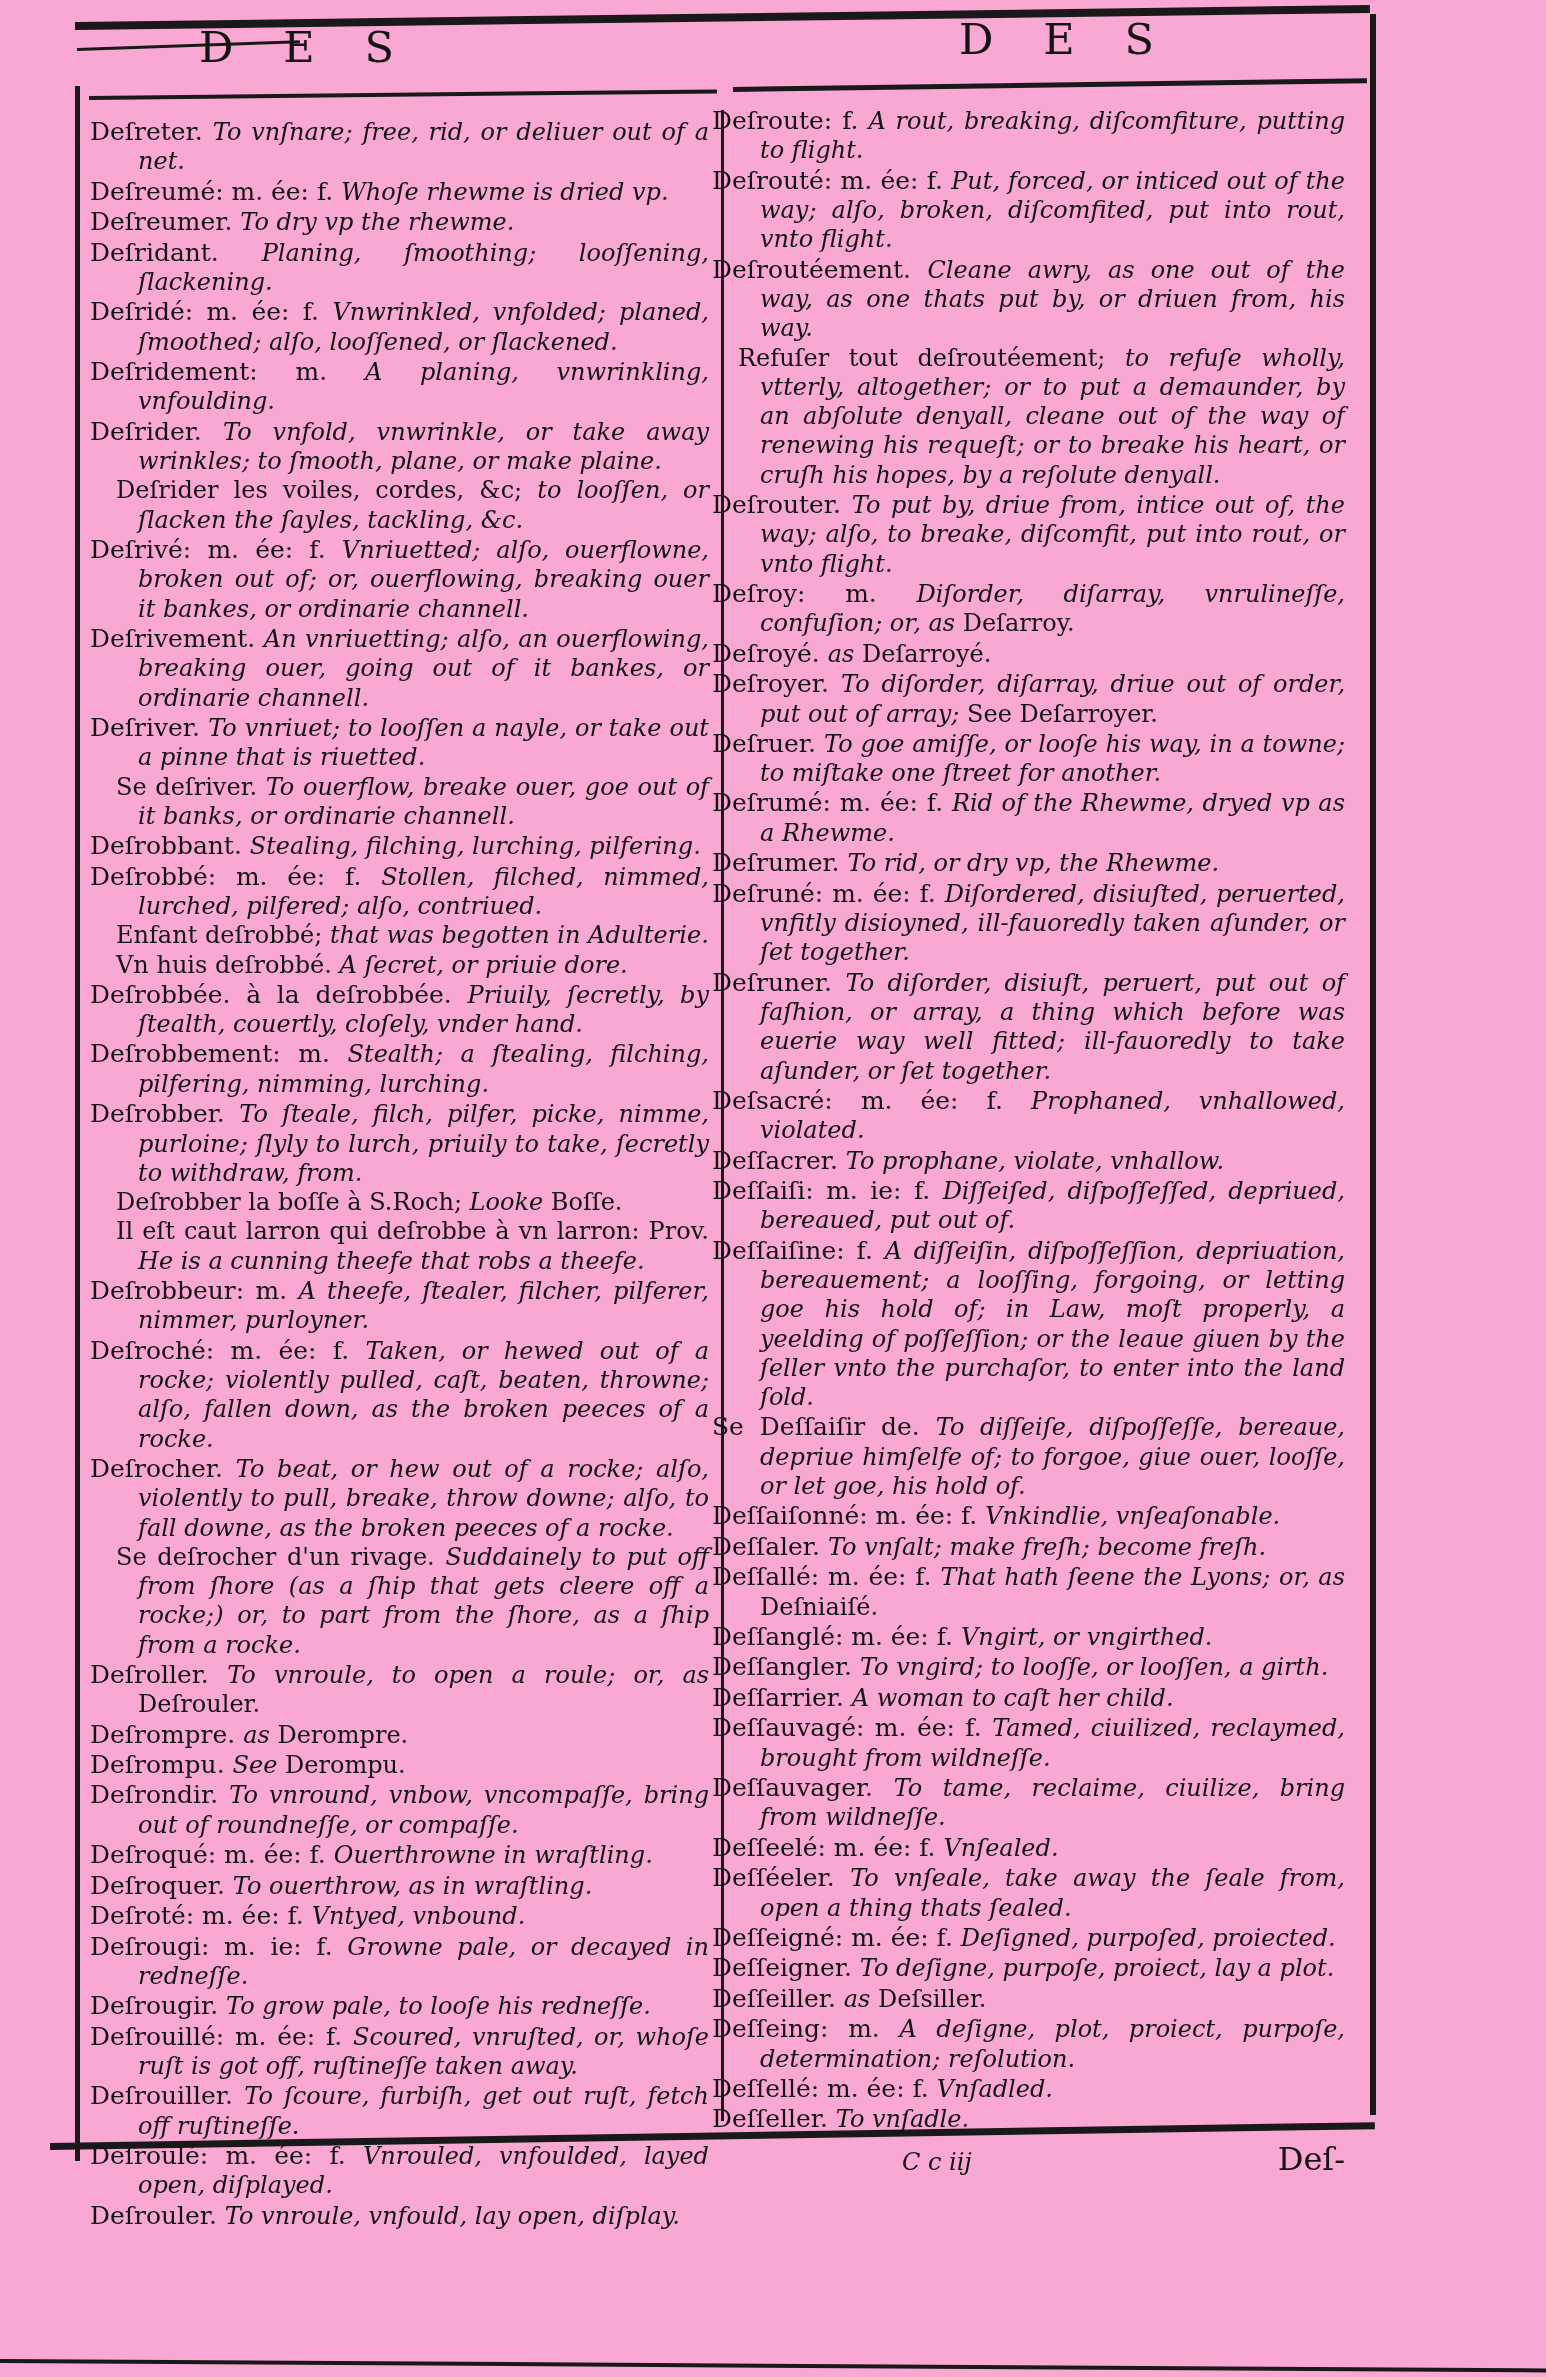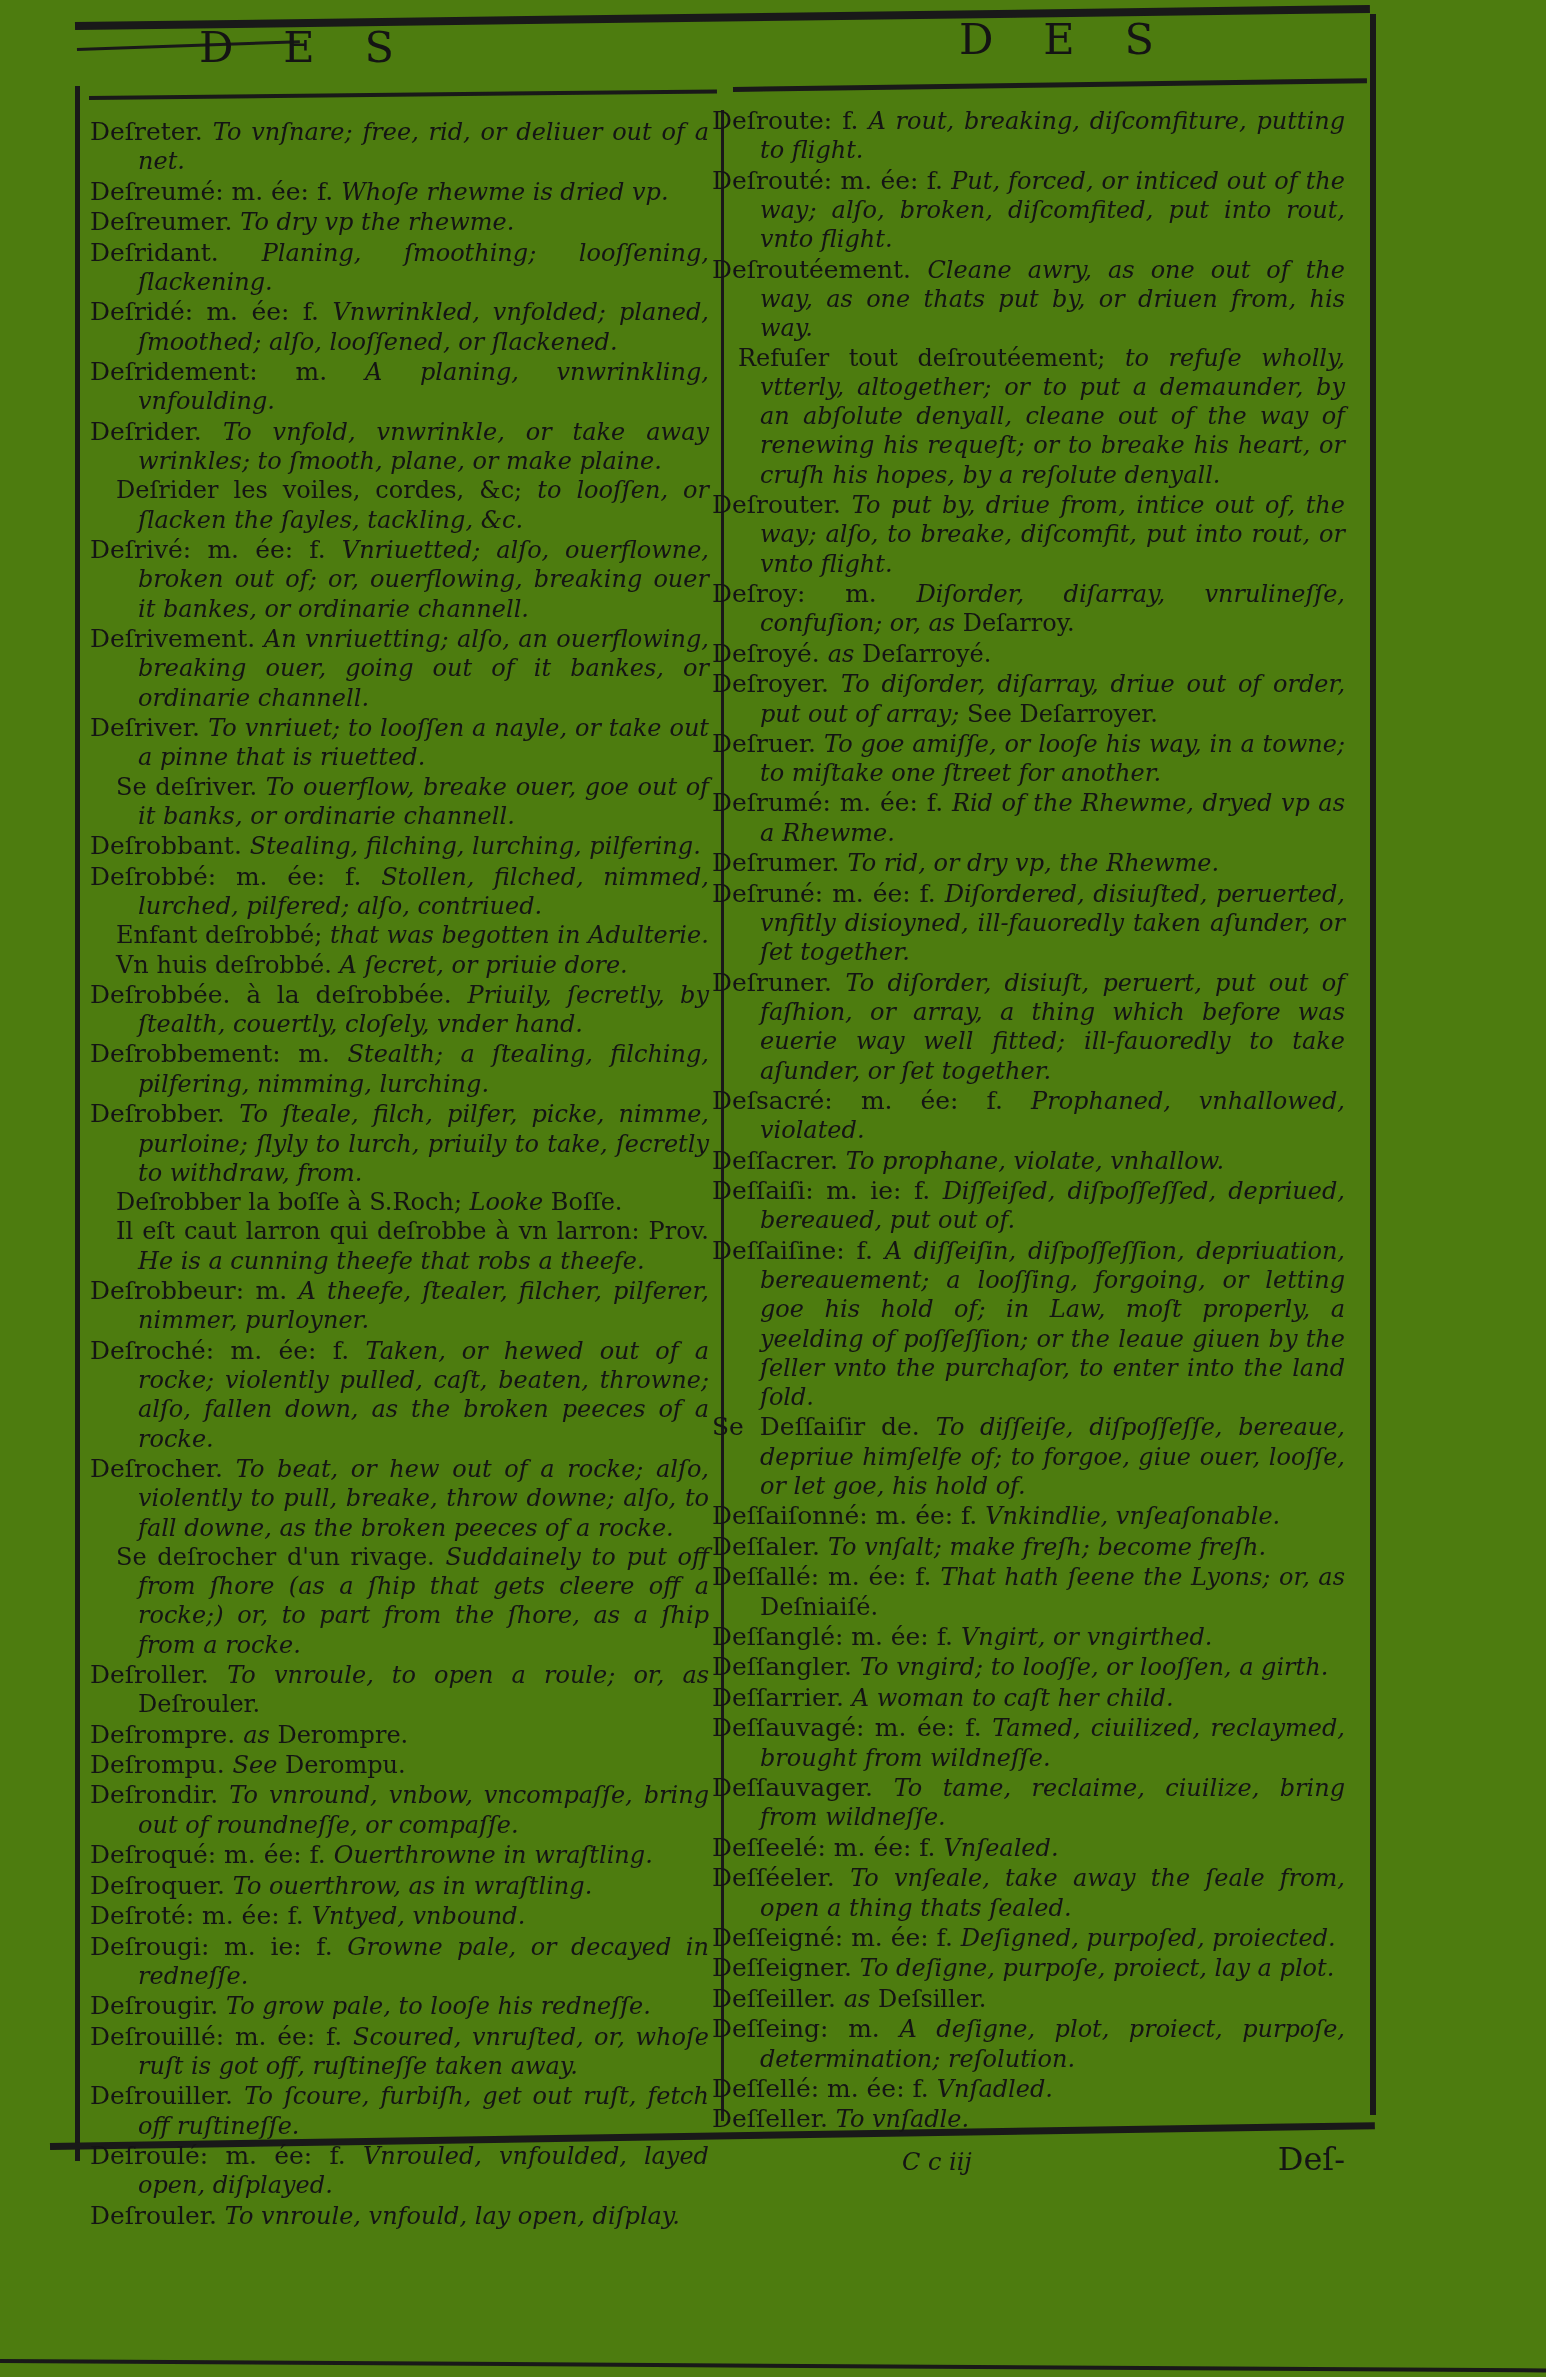--- a/index.html
+++ b/index.html
@@ -1,18 +1,18 @@
 <!DOCTYPE html>
 <html style="font-size:13.7px"><head>
 <meta charset="utf-8">
 <style>
   html,body{margin:0;padding:0;background:#e8e8e8;}
   .page{
     position:relative;width:1547px;height:2377px;
-    background:#4d7c0f;overflow:hidden;
+    background:#f9a8d4;overflow:hidden;
     font-family:"DejaVu Serif","Liberation Serif",serif;
     color:#161616;
   }
   .rule{position:absolute;background:#191919;}
   .hdr{
     position:absolute;font-size:43px;letter-spacing:0.42em;
     font-weight:normal;color:#141414;white-space:nowrap;
   }
   .col{
     position:absolute;font-size:24px;line-height:1.22;

